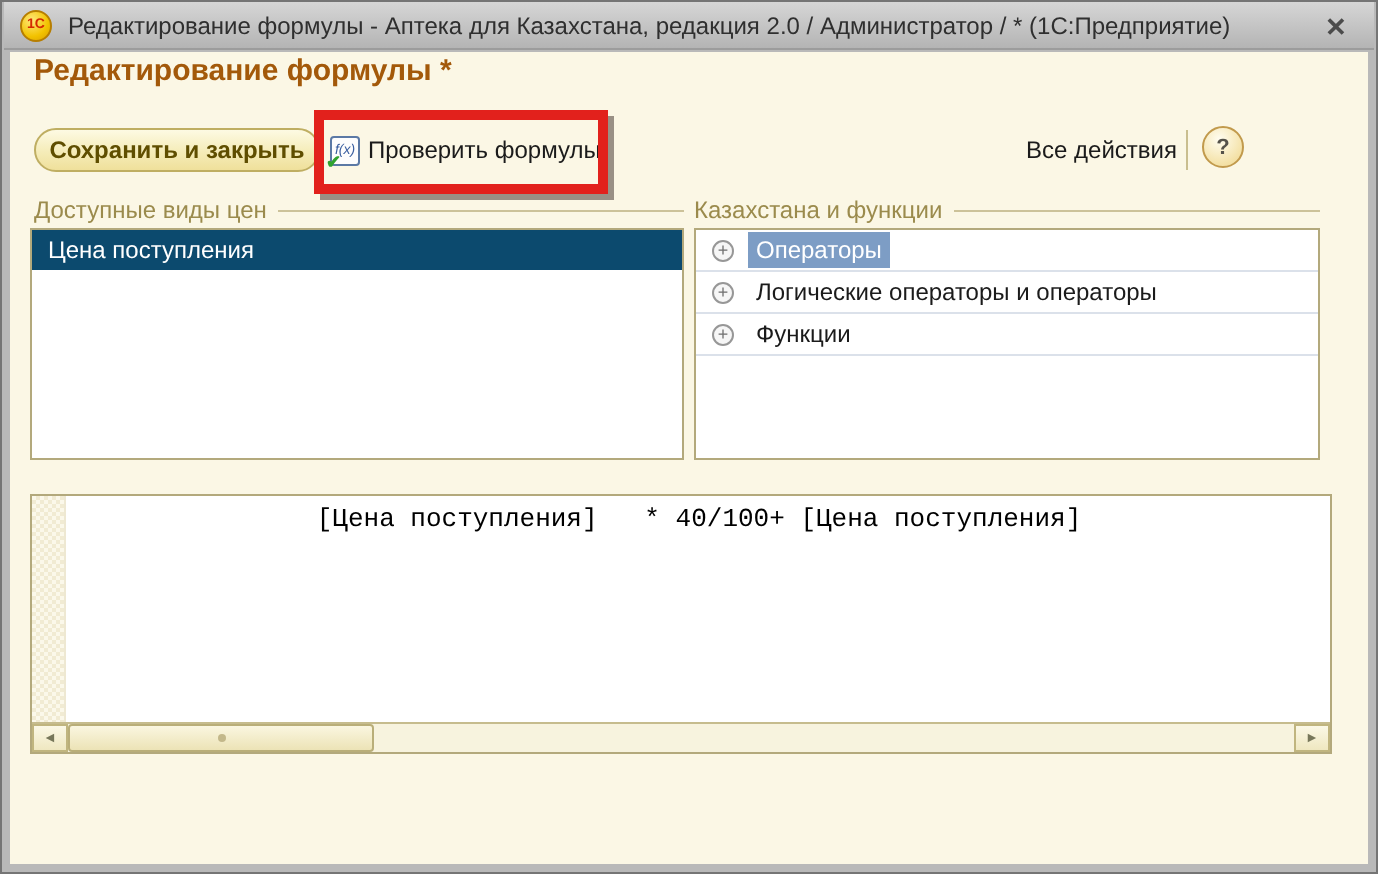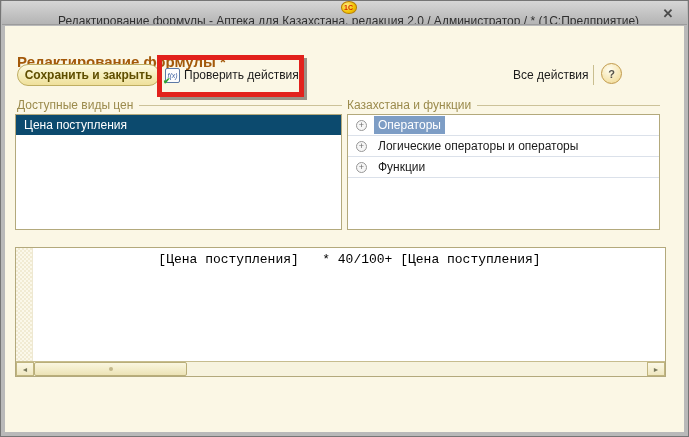--- a/index.html
+++ b/index.html
@@ -10,21 +10,21 @@
     background:#b9b9b9;
     border:1px solid #757575;
     overflow:hidden;
   }
 
   
   .titlebar {
     position:absolute; left:1px; top:0; right:1px; height:24px;
     background:linear-gradient(#d6d6d6,#b4b4b4);
     border-bottom:1px solid #9c9c9c;
-    display:flex; align-items:center;flex-direction:column;
+    display:flex; align-items:center;
   }
   .app-logo {
     width:16px; height:16px; margin-left:8px; border-radius:50%;
     background:radial-gradient(circle at 35% 30%, #ffe97a, #f2c200 60%, #d99e00);
     border:1px solid #b77e00;
     display:flex; align-items:center; justify-content:center;
     font-size:7px; font-weight:bold; color:#d42a00;
   }
   .titlebar-text {
     margin-left:8px; font-size:12px; color:#2f2f2f;
@@ -36,21 +36,21 @@
     font-size:13px; font-weight:bold; color:#4b4b4b; cursor:default;
   }
 
   
   .content {
     position:absolute; left:4px; right:4px; top:25px; bottom:4px;
     background:#fbf7e5;
   }
 
   .page-title {
-    position:absolute; left:12px; top:27px;
+    position:absolute; left:12px; top:1px;
     font-size:15px; font-weight:bold; color:#a3590a;
   }
 
   
   .btn-save {
     position:absolute; left:12px; top:38px; height:22px; width:143px;
     background:linear-gradient(#fdfae3,#f5ecb8 55%,#efe09b);
     border:1px solid #bfae62; border-radius:11px;
     font-size:12px; font-weight:bold; color:#5f4e00;
     display:flex; align-items:center; justify-content:center;
@@ -191,21 +191,21 @@
 
     <div class="page-title">Редактирование формулы *</div>
 
     <button class="btn-save">Сохранить и закрыть</button>
 
     <button class="btn-check">
       <span class="fx-icon">
         <span>f(x)</span>
         <span class="fx-check">✔</span>
       </span>
-      <span>Проверить действия</span>
+      <span>Проверить формулы</span>
     </button>
 
     <div class="annotation-box"></div>
 
     <button class="all-actions">
       <span>Все действия</span>
       <span class="caret">▼</span>
     </button>
 
     <div class="toolbar-sep"></div>

